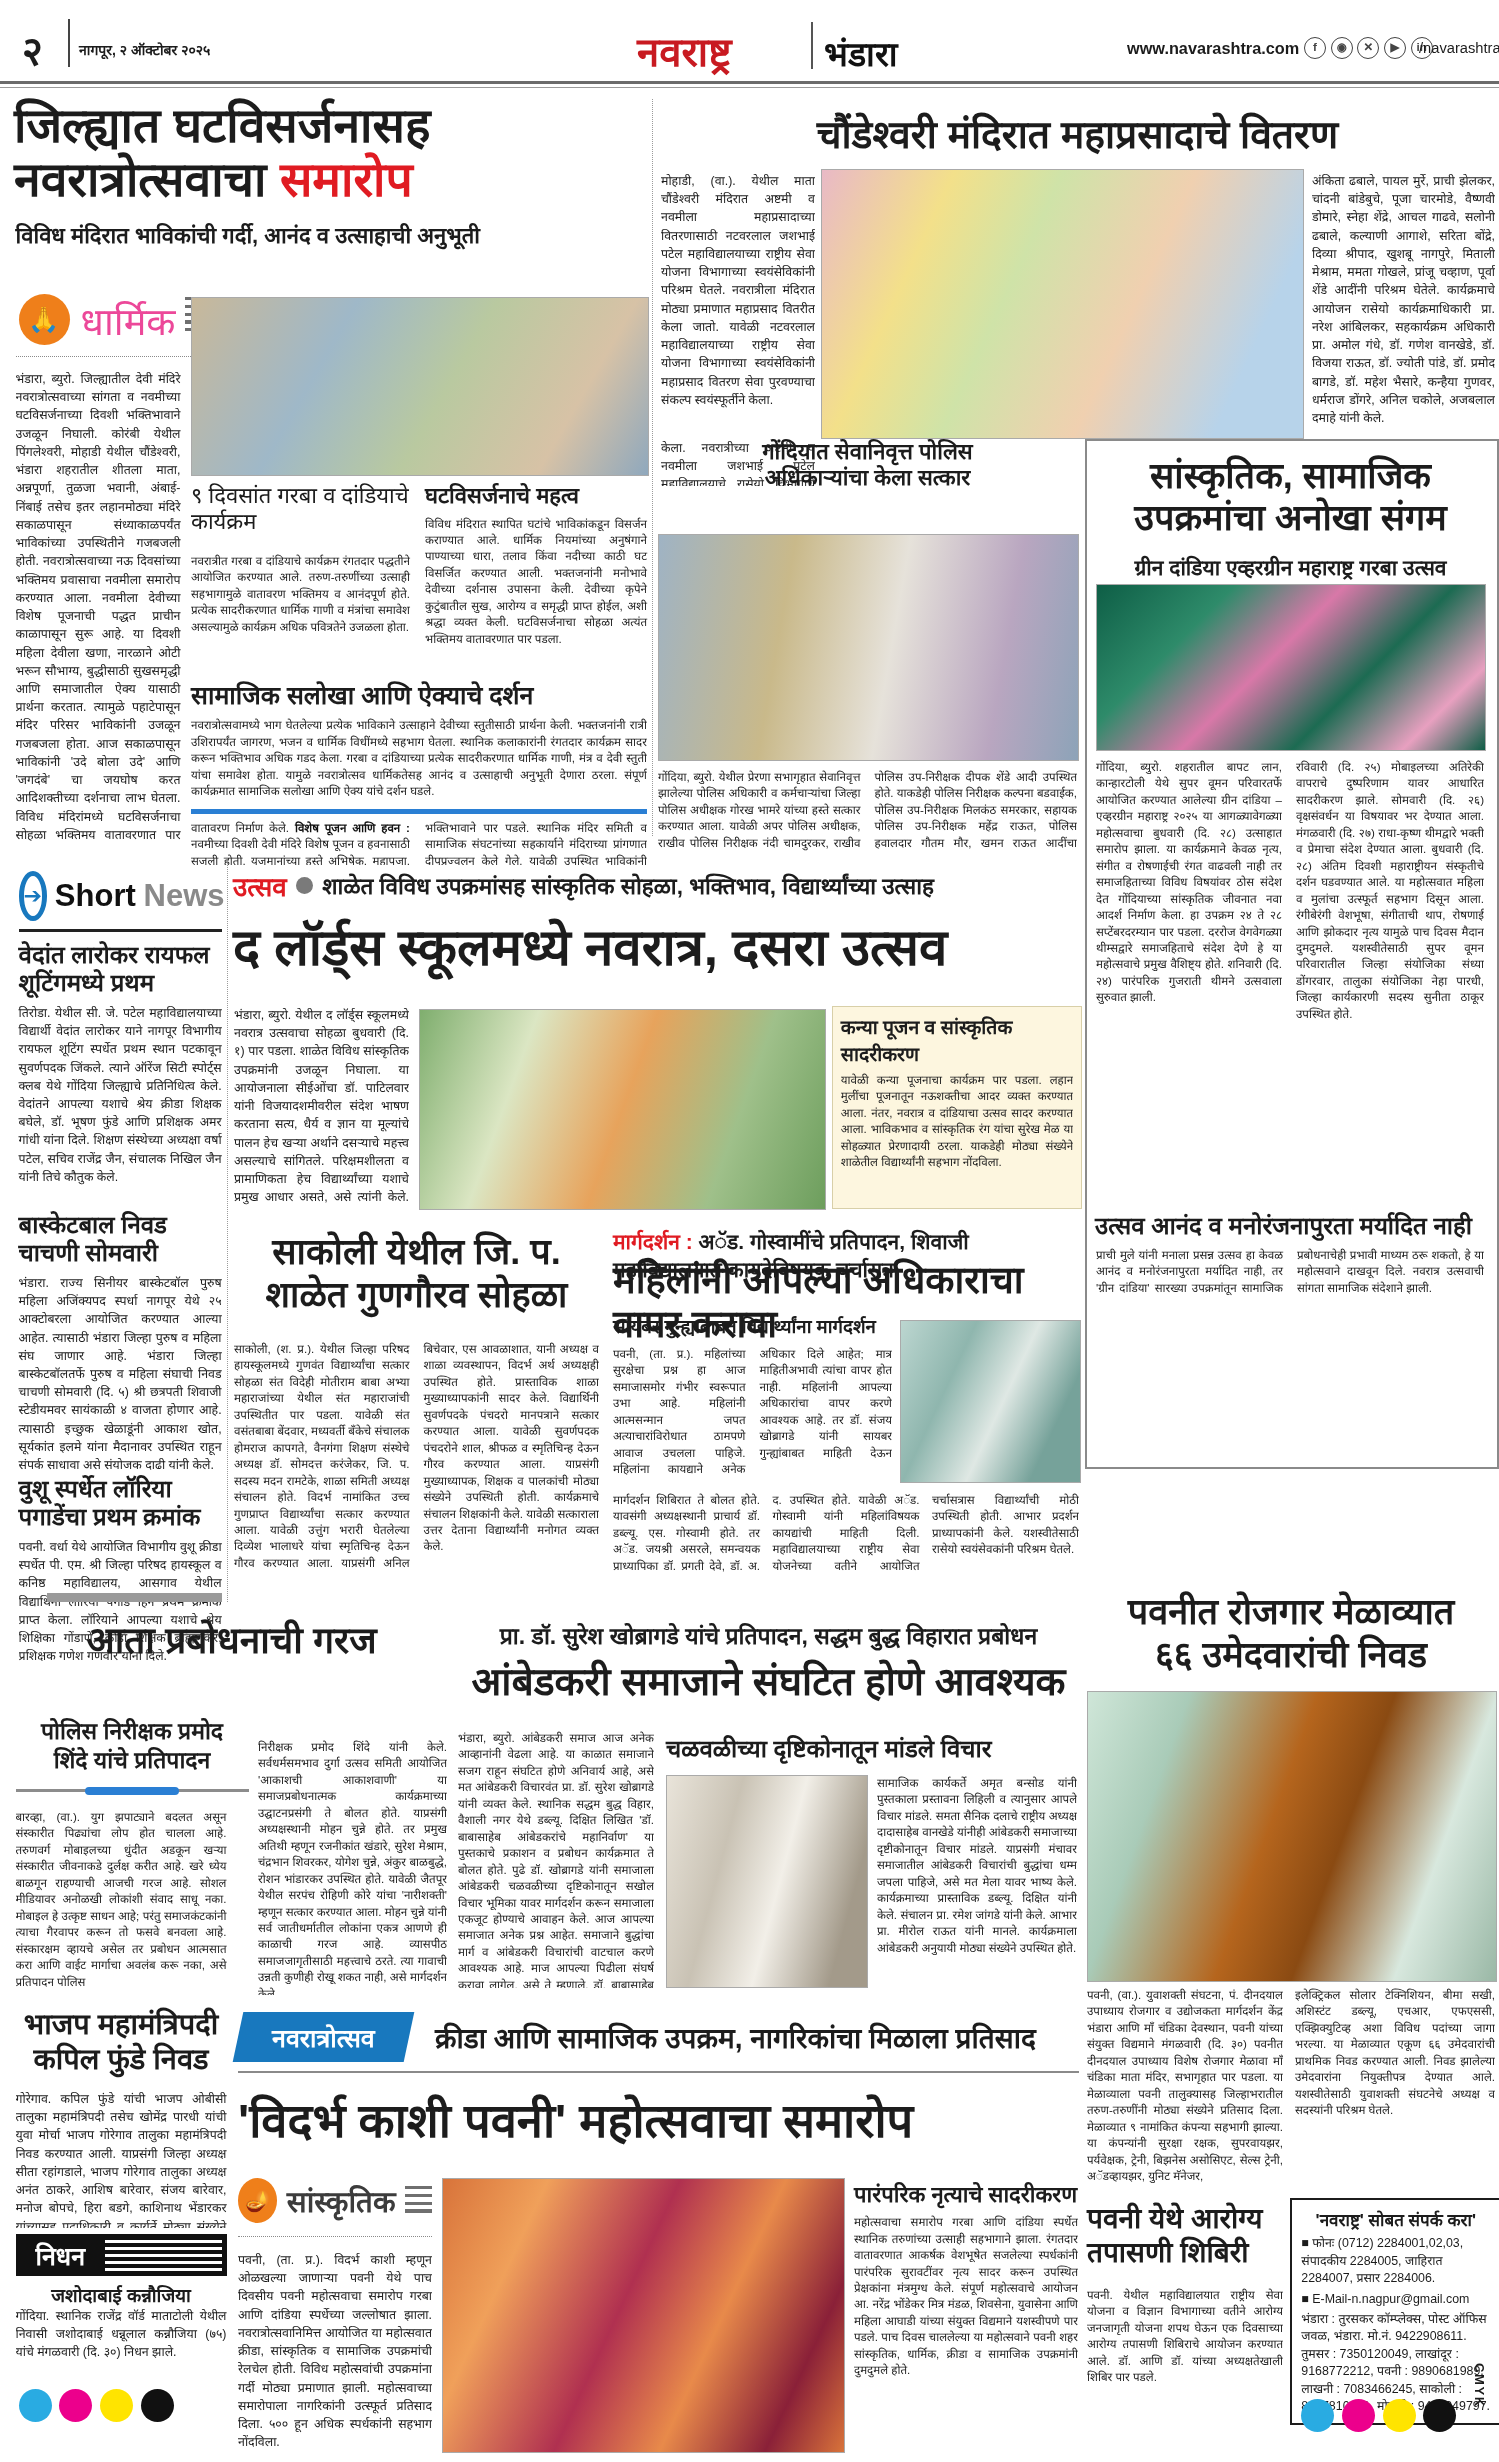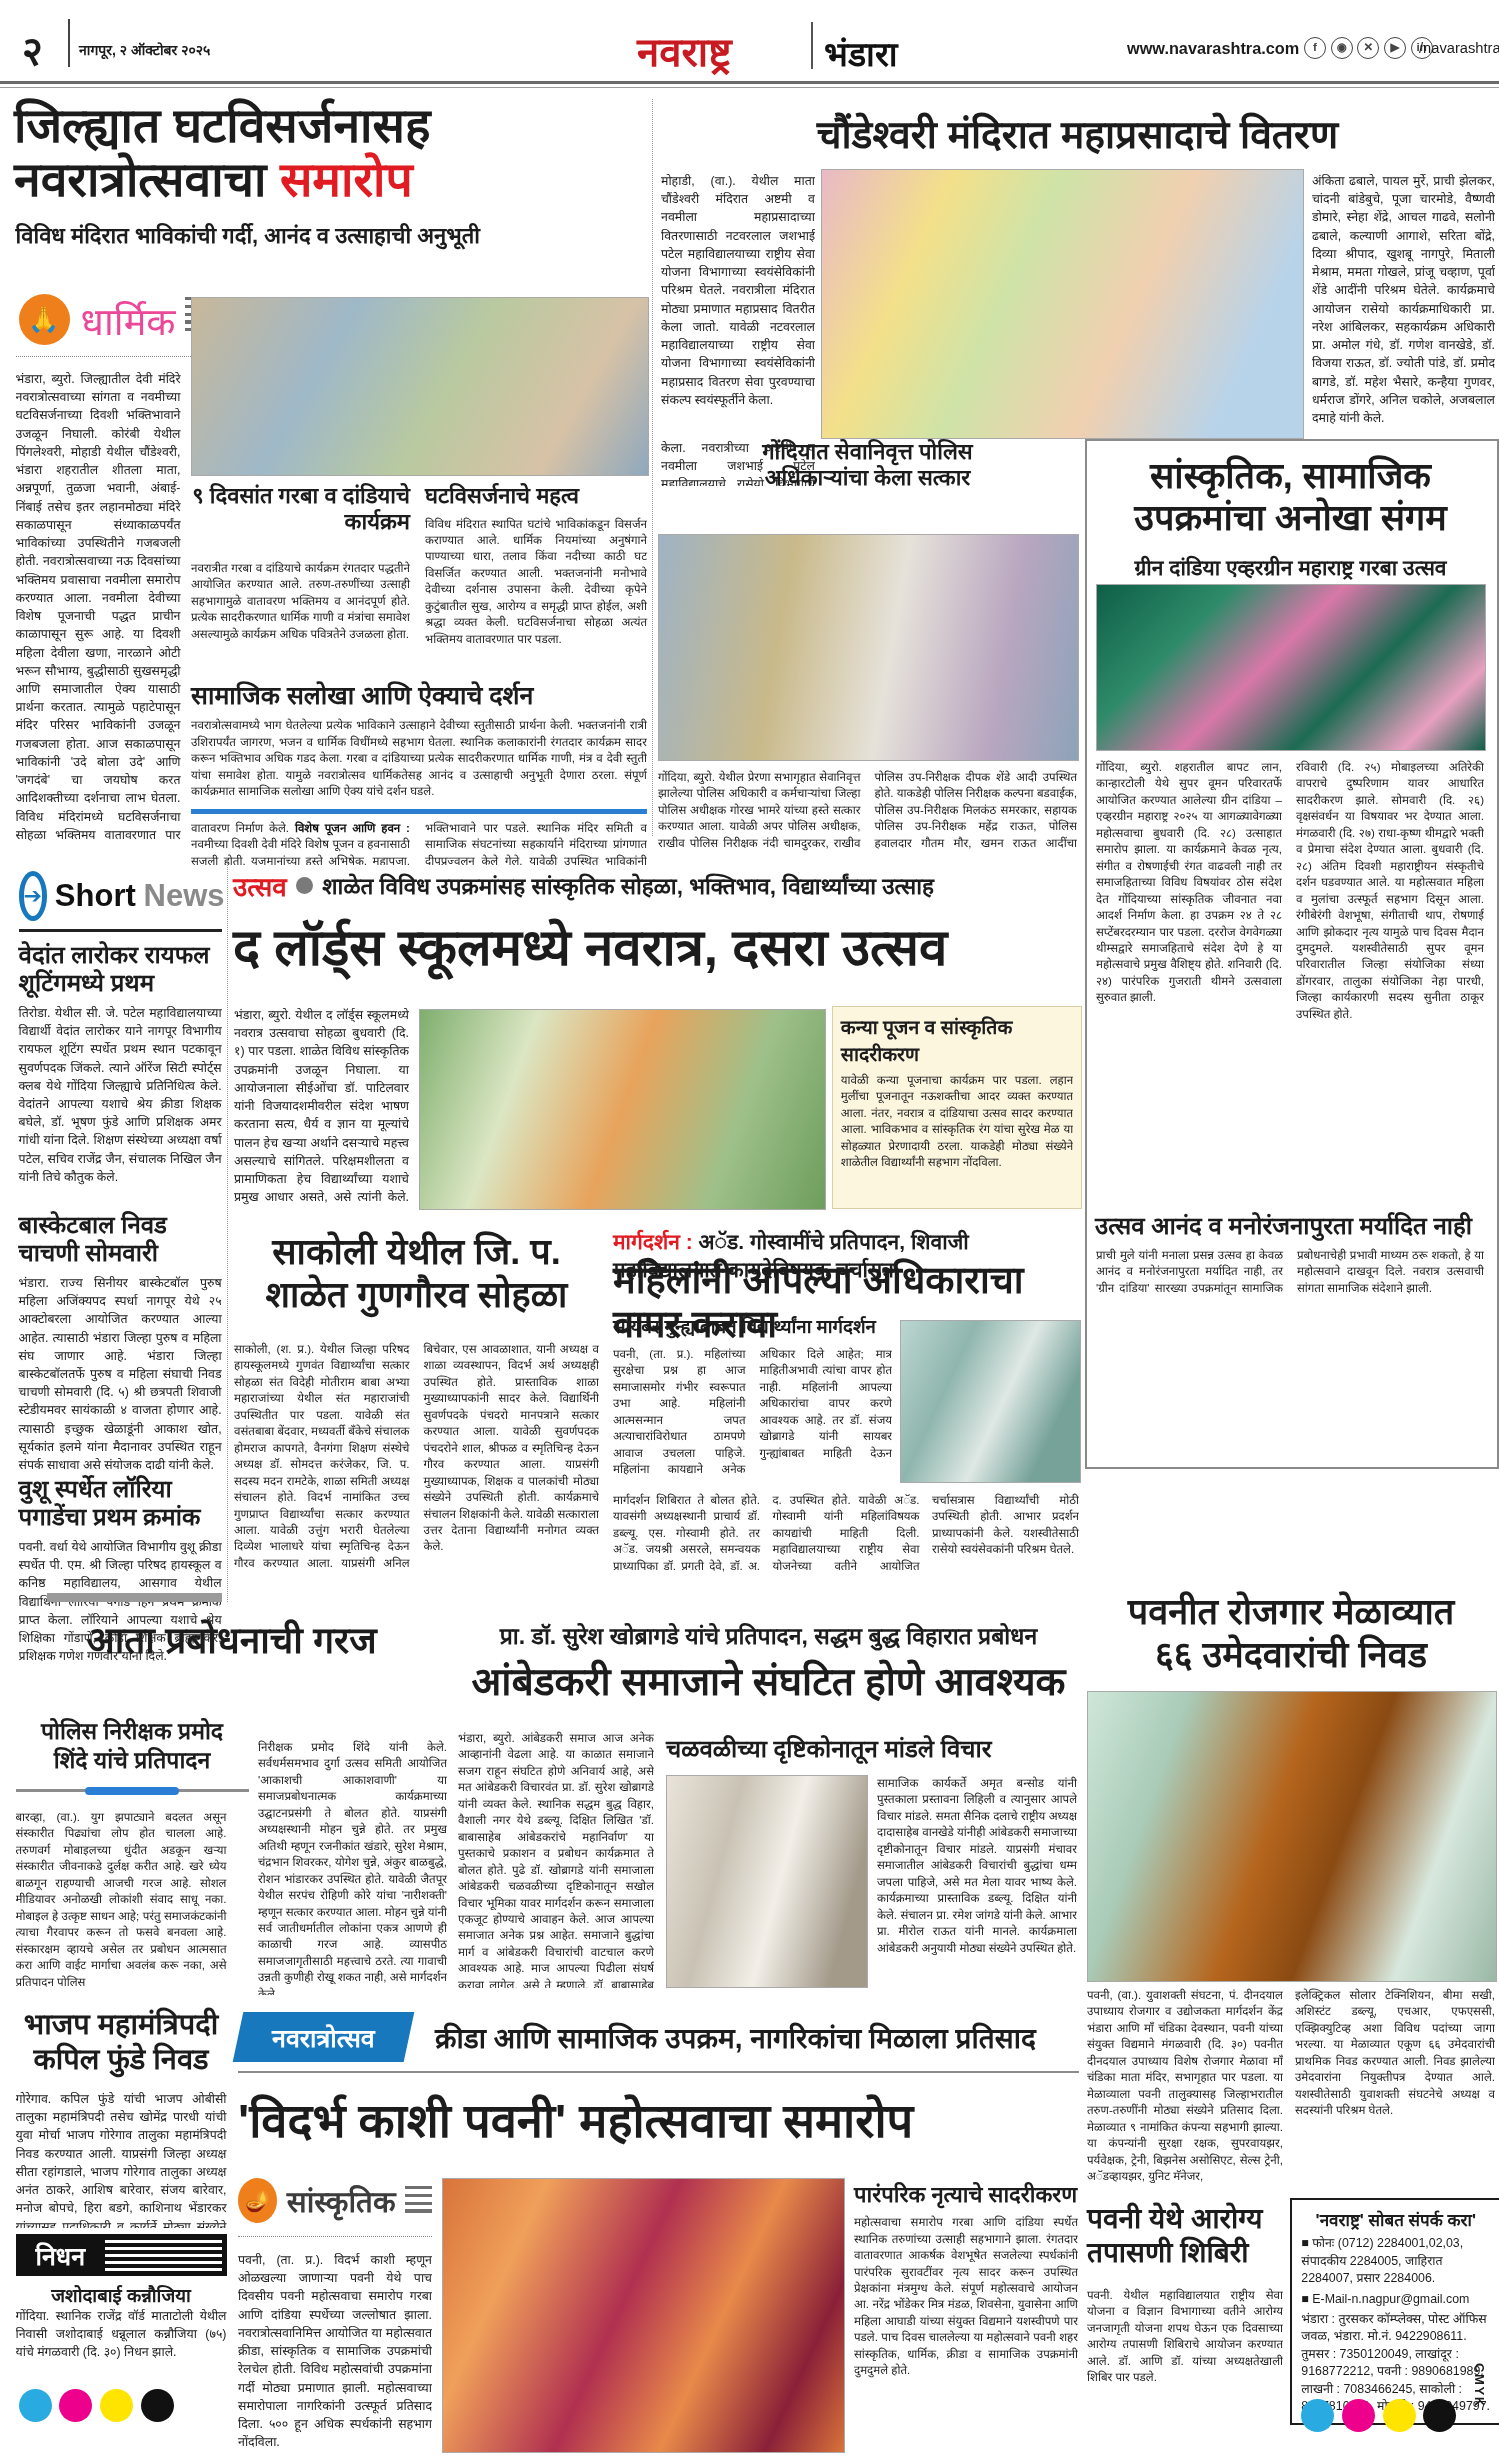--- a/index.html
+++ b/index.html
@@ -68,21 +68,21 @@
     <span style="font-size:38px;font-weight:normal;color:#ec4899;">धार्मिक</span>
   </div>
   <div class="abs hatch" style="left:185px;top:297px;width:70px;height:36px;"></div>
   <div class="abs dot-rule" style="left:15.5px;top:356px;width:241px;"></div>
 
   <div class="abs body-txt just" style="left:15.5px;top:370px;width:165px;height:472px;overflow:hidden;">भंडारा, ब्युरो. जिल्ह्यातील देवी मंदिरे नवरात्रोत्सवाच्या सांगता व नवमीच्या घटविसर्जनाच्या दिवशी भक्तिभावाने उजळून निघाली. कोरंबी येथील पिंगलेश्वरी, मोहाडी येथील चौंडेश्वरी, भंडारा शहरातील शीतला माता, अन्नपूर्णा, तुळजा भवानी, अंबाई-निंबाई तसेच इतर लहानमोठ्या मंदिरे सकाळपासून संध्याकाळपर्यंत भाविकांच्या उपस्थितीने गजबजली होती. नवरात्रोत्सवाच्या नऊ दिवसांच्या भक्तिमय प्रवासाचा नवमीला समारोप करण्यात आला. नवमीला देवीच्या विशेष पूजनाची पद्धत प्राचीन काळापासून सुरू आहे. या दिवशी महिला देवीला खणा, नारळाने ओटी भरून सौभाग्य, बुद्धीसाठी सुखसमृद्धी आणि समाजातील ऐक्य यासाठी प्रार्थना करतात. त्यामुळे पहाटेपासून मंदिर परिसर भाविकांनी उजळून गजबजला होता. आज सकाळपासून भाविकांनी 'उदे बोला उदे' आणि 'जगदंबे' चा जयघोष करत आदिशक्तीच्या दर्शनाचा लाभ घेतला. विविध मंदिरांमध्ये घटविसर्जनाचा सोहळा भक्तिमय वातावरणात पार पडला. देवी मंदिरांचे परिसर शांत आणि भक्तिमय वातावरणाने भारावले होते.</div>
 
   <div class="abs photo" style="left:191px;top:297px;width:456px;height:177px;background:linear-gradient(120deg,#c8b89a 0%,#9fb8c8 30%,#b9c9a0 55%,#d7c2a6 80%,#8fa8bd 100%);"></div>
 
   <div class="abs" style="left:191px;top:483px;width:219px;">
-    <div style="font-size:22px;font-weight:bold;line-height:1.2;margin-bottom:24px;text-align:right;">९ दिवसांत गरबा व दांडियाचे कार्यक्रम</div>
+    <div style="font-size:22px;font-weight:normal;line-height:1.2;margin-bottom:17px;">९ दिवसांत गरबा व दांडियाचे कार्यक्रम</div>
     <div class="body-sm just">नवरात्रीत गरबा व दांडियाचे कार्यक्रम रंगतदार पद्धतीने आयोजित करण्यात आले. तरुण-तरुणींच्या उत्साही सहभागामुळे वातावरण भक्तिमय व आनंदपूर्ण होते. प्रत्येक सादरीकरणात धार्मिक गाणी व मंत्रांचा समावेश असल्यामुळे कार्यक्रम अधिक पवित्रतेने उजळला होता.</div>
   </div>
   <div class="abs" style="left:425px;top:483px;width:222px;">
     <div style="font-size:22px;font-weight:bold;line-height:1.2;margin-bottom:6.2px;">घटविसर्जनाचे महत्व</div>
     <div class="body-sm just">विविध मंदिरात स्थापित घटांचे भाविकांकडून विसर्जन कराण्यात आले. धार्मिक नियमांच्या अनुषंगाने पाण्याच्या धारा, तलाव किंवा नदीच्या काठी घट विसर्जित करण्यात आली. भक्तजनांनी मनोभावे देवीच्या दर्शनास उपासना केली. देवीच्या कृपेने कुटुंबातील सुख, आरोग्य व समृद्धी प्राप्त होईल, अशी श्रद्धा व्यक्त केली. घटविसर्जनाचा सोहळा अत्यंत भक्तिमय वातावरणात पार पडला.</div>
   </div>
 
   <div class="abs" style="left:191px;top:677px;width:456px;">
     <div style="font-size:25px;font-weight:bold;margin-bottom:6.2px;">सामाजिक सलोखा आणि ऐक्याचे दर्शन</div>
     <div class="body-sm just" style="height:99px;overflow:hidden;">नवरात्रोत्सवामध्ये भाग घेतलेल्या प्रत्येक भाविकाने उत्साहाने देवीच्या स्तुतीसाठी प्रार्थना केली. भक्तजनांनी रात्री उशिरापर्यंत जागरण, भजन व धार्मिक विधींमध्ये सहभाग घेतला. स्थानिक कलाकारांनी रंगतदार कार्यक्रम सादर करून भक्तिभाव अधिक गडद केला. गरबा व दांडियाच्या प्रत्येक सादरीकरणात धार्मिक गाणी, मंत्र व देवी स्तुती यांचा समावेश होता. यामुळे नवरात्रोत्सव धार्मिकतेसह आनंद व उत्साहाची अनुभूती देणारा ठरला. संपूर्ण कार्यक्रमात सामाजिक सलोखा आणि ऐक्य यांचे दर्शन घडले.</div>

